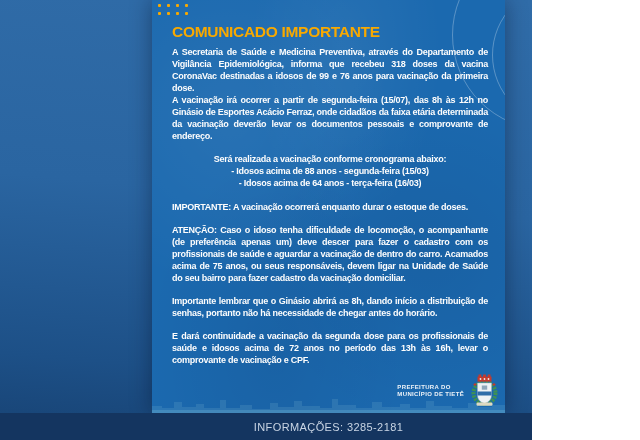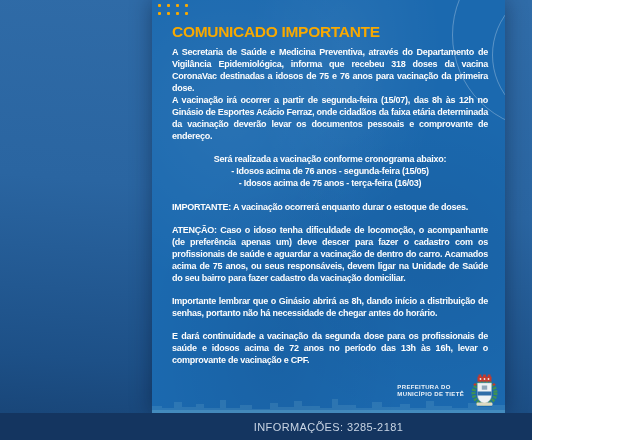--- a/index.html
+++ b/index.html
@@ -76,29 +76,29 @@
         <span class="dot"></span>
         <span class="dot"></span>
     </div>
 
     <div class="content">
       <div class="title">
         <div>COMUNICADO IMPORTANTE</div>
       </div>
 
       <div class="para first">
-        <span>A Secretaria de Saúde e Medicina Preventiva, através do Departamento de Vigilância Epidemiológica, informa que recebeu 318 doses da vacina CoronaVac destinadas a idosos de 75 e 76 anos para vacinação da primeira dose.</span>
+        <span>A Secretaria de Saúde e Medicina Preventiva, através do Departamento de Vigilância Epidemiológica, informa que recebeu 318 doses da vacina CoronaVac destinadas a idosos de 99 e 76 anos para vacinação da primeira dose.</span>
         <br>
         <span>A vacinação irá ocorrer a partir de segunda-feira (15/07), das 8h às 12h no Ginásio de Esportes Acácio Ferraz, onde cidadãos da faixa etária determinada da vacinação deverão levar os documentos pessoais e comprovante de endereço.</span>
       </div>
 
       <div class="para block">
         <div class="sched-item">Será realizada a vacinação conforme cronograma abaixo:</div>
-        <div class="sched-item">- Idosos acima de 76 anos - segunda-feira (15/05)</div>
-        <div class="sched-item">- Idosos acima de 75 anos - terça-feira (16/03)</div>
+        <div class="sched-item">- Idosos acima de 88 anos - segunda-feira (15/03)</div>
+        <div class="sched-item">- Idosos acima de 64 anos - terça-feira (16/03)</div>
       </div>
 
       <div class="para block">
         <span class="lead">IMPORTANTE:</span><span> A vacinação ocorrerá enquanto durar o estoque de doses.</span>
       </div>
 
       <div class="para block">
         <span class="lead">ATENÇÃO:</span><span> Caso o idoso tenha dificuldade de locomoção, o acompanhante (de preferência apenas um) deve descer para fazer o cadastro com os profissionais de saúde e aguardar a vacinação de dentro do carro. Acamados acima de 75 anos, ou seus responsáveis, devem ligar na Unidade de Saúde do seu bairro para fazer cadastro da vacinação domiciliar.</span>
       </div>
 

